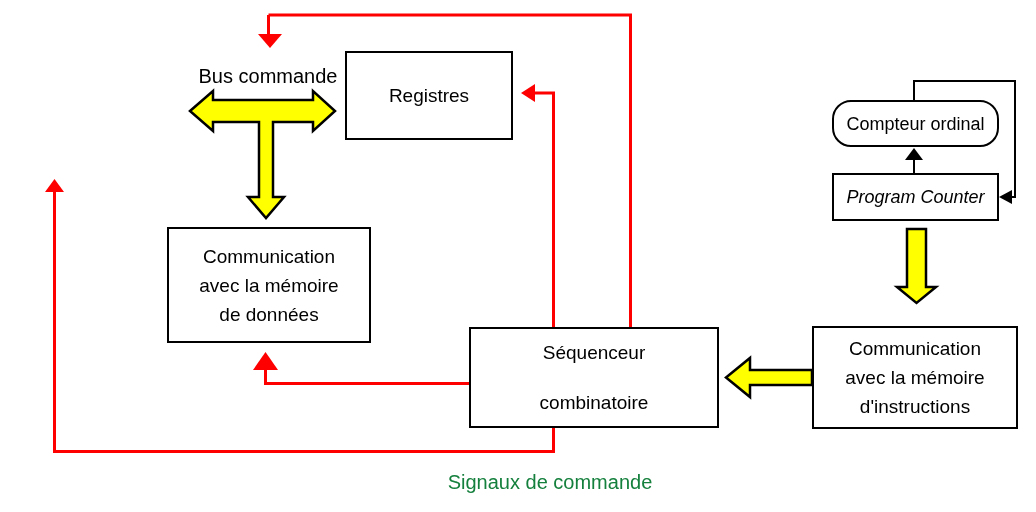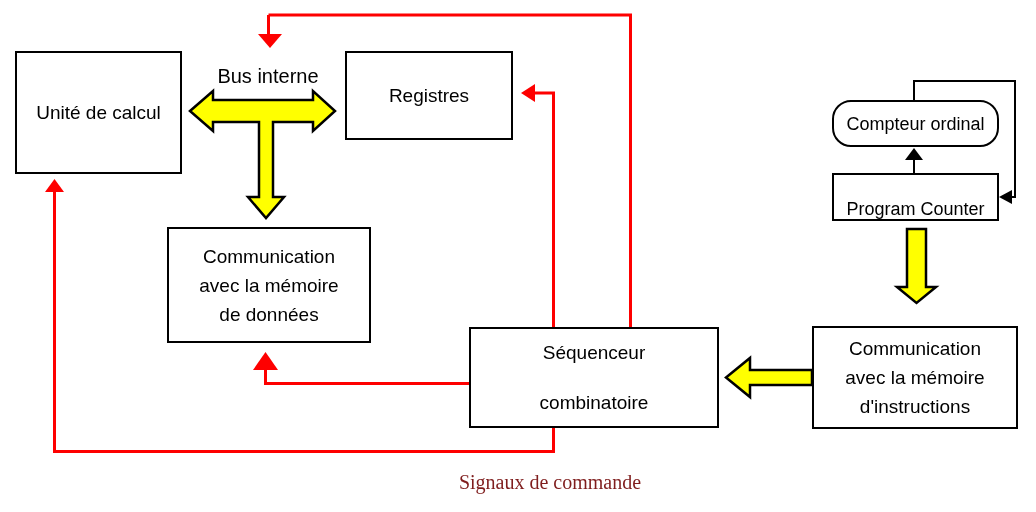--- a/index.html
+++ b/index.html
@@ -28,22 +28,22 @@
   }
   .box.small{font-size:18px;line-height:20px;}
   .floating-label{
     position:absolute;
     text-align:center;
     font-size:20px;
     color:#000000;
     z-index:2;
     white-space:nowrap;
   }
-  #label-signaux{color:#7f1d1d;font-family:Liberation Serif, serif;}
-  #box-program-counter{justify-content:flex-end;}
+  #label-signaux{color:#15803d;}
+  #box-program-counter{font-style:italic;}
   
   #box-unite            {left:15px;  top:51px;  width:167px; height:123px;}
   #box-registres        {left:345px; top:51px;  width:168px; height:89px;}
   #box-comm-donnees     {left:167px; top:227px; width:204px; height:116px;}
   #box-sequenceur       {left:469px; top:327px; width:250px; height:101px;gap:21px;}
   #box-compteur         {left:832px; top:100px; width:167px; height:47px;border-radius:19px;}
   #box-program-counter  {left:832px; top:173px; width:167px; height:48px;}
   #box-comm-instructions{left:812px; top:326px; width:206px; height:103px;}
   #label-bus-interne    {left:188px; top:65px;  width:160px;}
   #label-signaux        {left:430px; top:471px; width:240px;}
@@ -88,23 +88,20 @@
     <g fill="#ffff00" stroke="#000000" stroke-width="2.5" stroke-linejoin="miter">
 
       <polygon points="190,111 213,91 213,100 313,100 313,91 335,111 313,131 313,122 273,122 273,197 284,197 266,218 248,197 259,197 259,122 213,122 213,131"></polygon>
 
       <polygon points="907,229 926,229 926,287 936,287 916.5,303 897,287 907,287"></polygon>
 
       <polygon points="812,370 750,370 750,358 726,377.5 750,397 750,385 812,385"></polygon>
     </g>
   </svg>
 
-  <div class="box" id="box-unite">
-    <span>Unité de calcul</span>
-  </div>
 
   <div class="box" id="box-registres">
     <span>Registres</span>
   </div>
 
   <div class="box" id="box-comm-donnees">
     <span>Communication</span>
     <span>avec la mémoire</span>
     <span>de données</span>
   </div>
@@ -121,17 +118,17 @@
   <div class="box small" id="box-program-counter">
     <span>Program Counter</span>
   </div>
 
   <div class="box" id="box-comm-instructions">
     <span>Communication</span>
     <span>avec la mémoire</span>
     <span>d'instructions</span>
   </div>
 
-  <div class="floating-label" id="label-bus-interne">Bus interne</div>
+  <div class="floating-label" id="label-bus-interne">Bus commande</div>
 
   <div class="floating-label" id="label-signaux">Signaux de commande</div>
 
 </div>
 
 </body></html>

